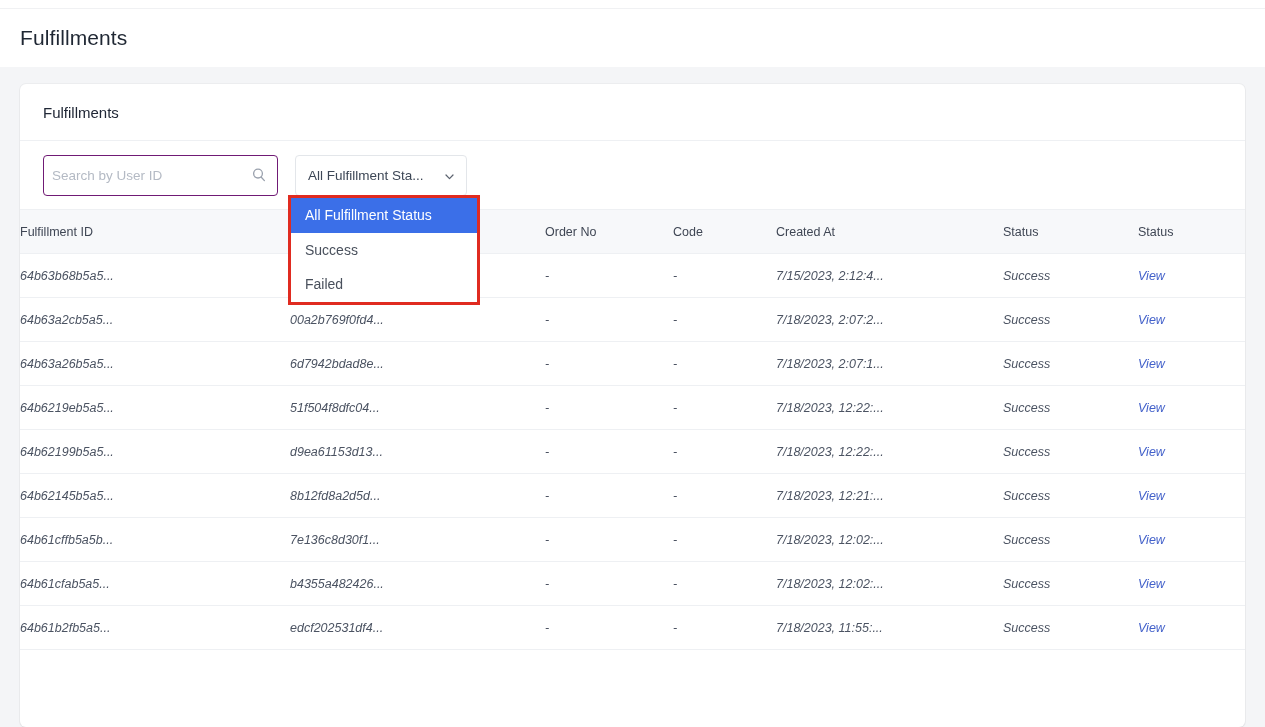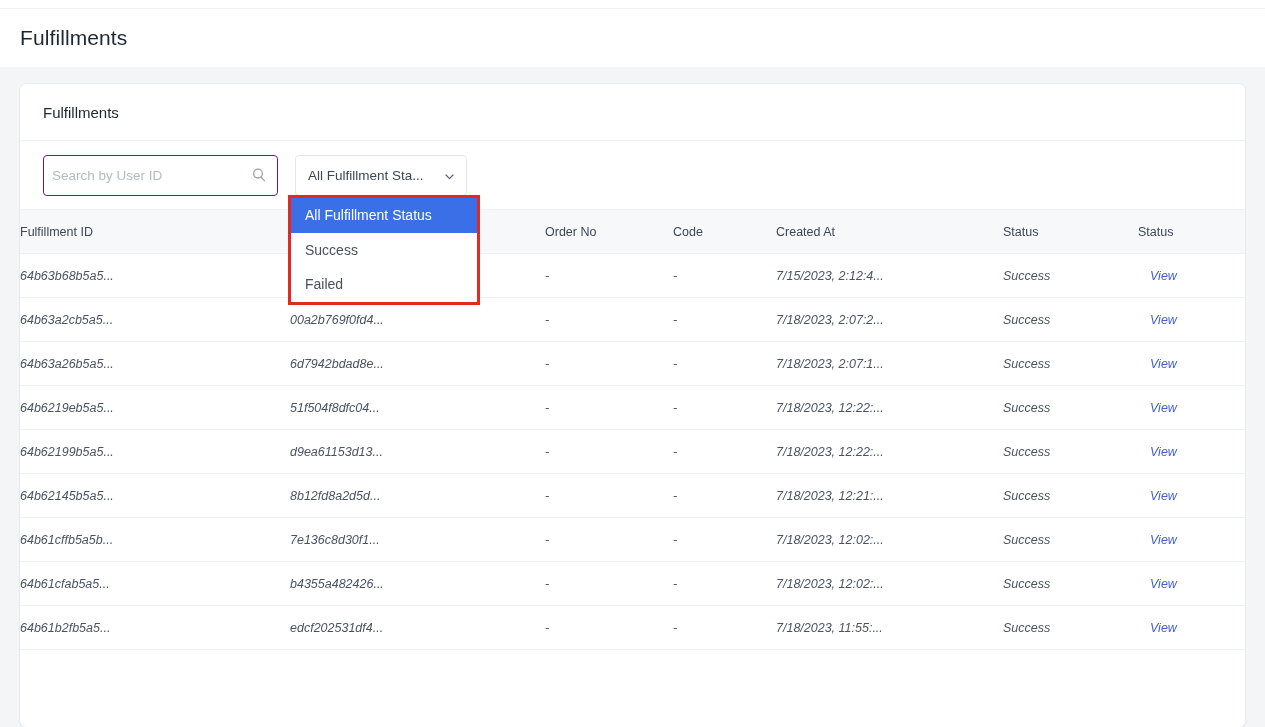--- a/index.html
+++ b/index.html
@@ -194,21 +194,20 @@
   .col-code   { width: 103px; }
   .col-created{ width: 227px; }
   .col-status { width: 135px; }
   .col-details{ width: 107px; }
 
   .view-link {
     color: #4361ca;
     text-decoration: none;
     font-size: 12.5px;
     cursor: pointer;
-    margin-left: 12px;
   }
   .dash { color: #8a909c; }
 </style>
 </head>
 <body>
 
 <div class="top-sliver">
 
   <div class="sliver-line"></div>
 </div>

